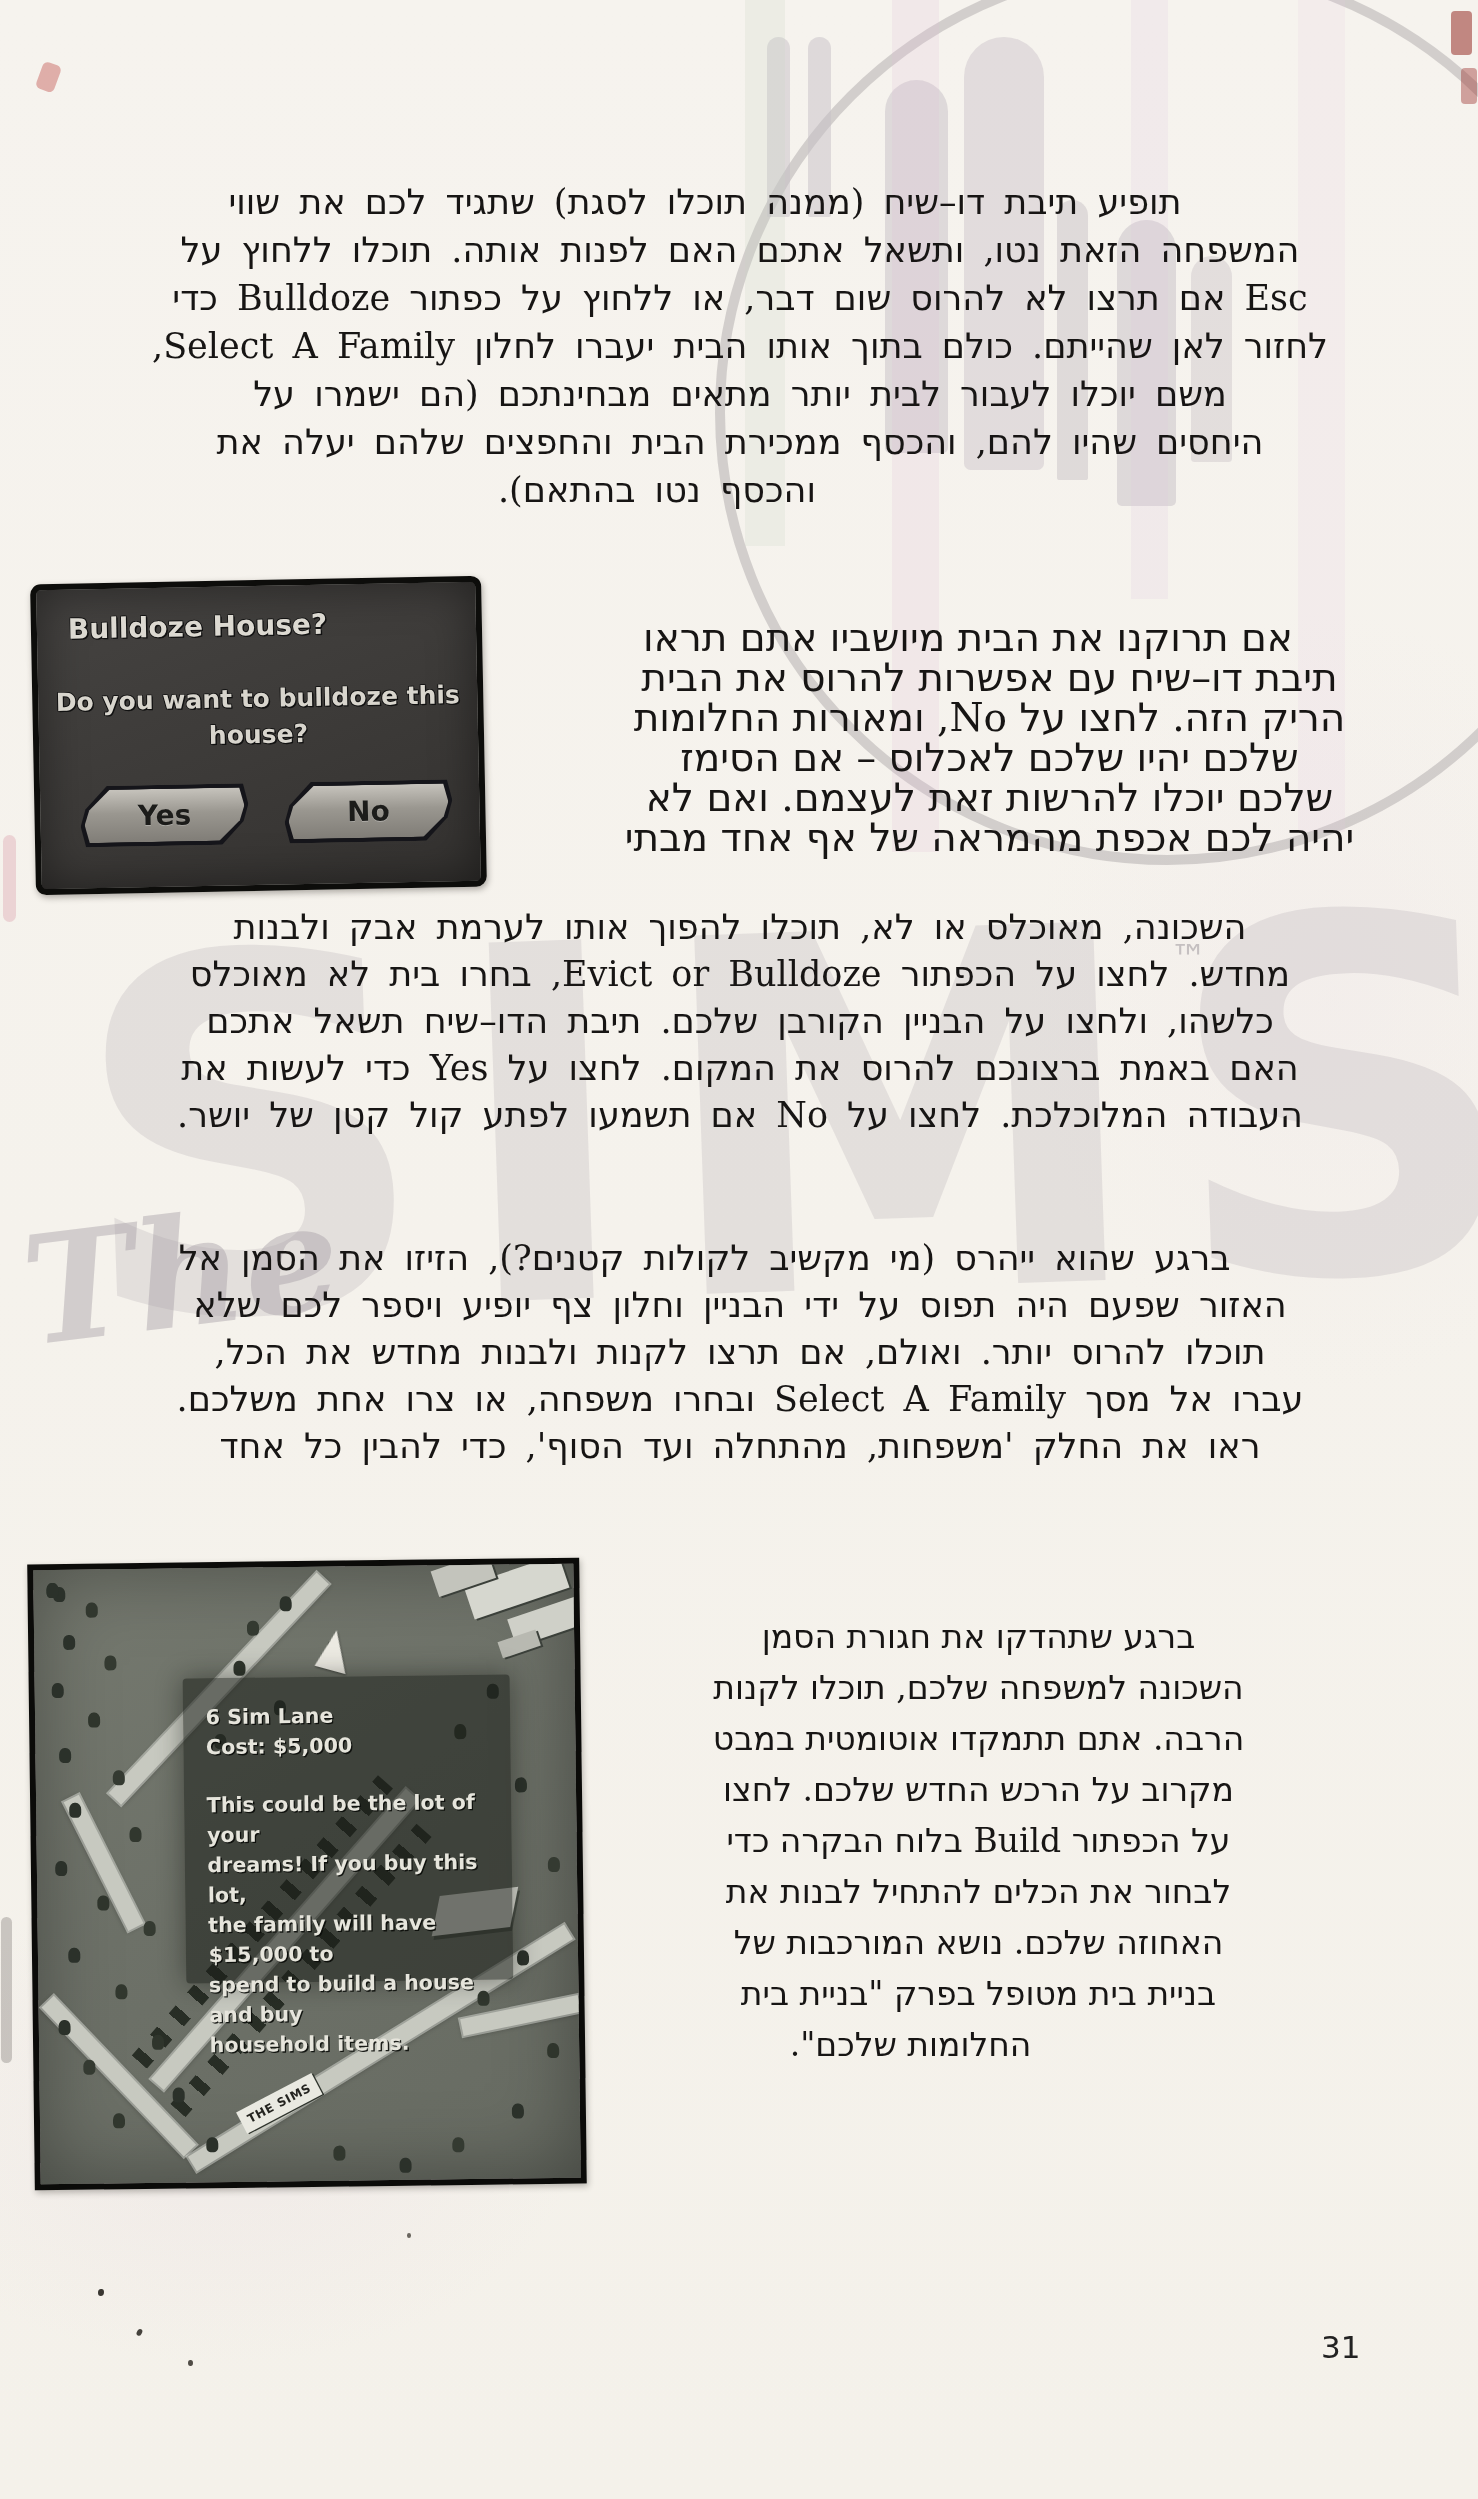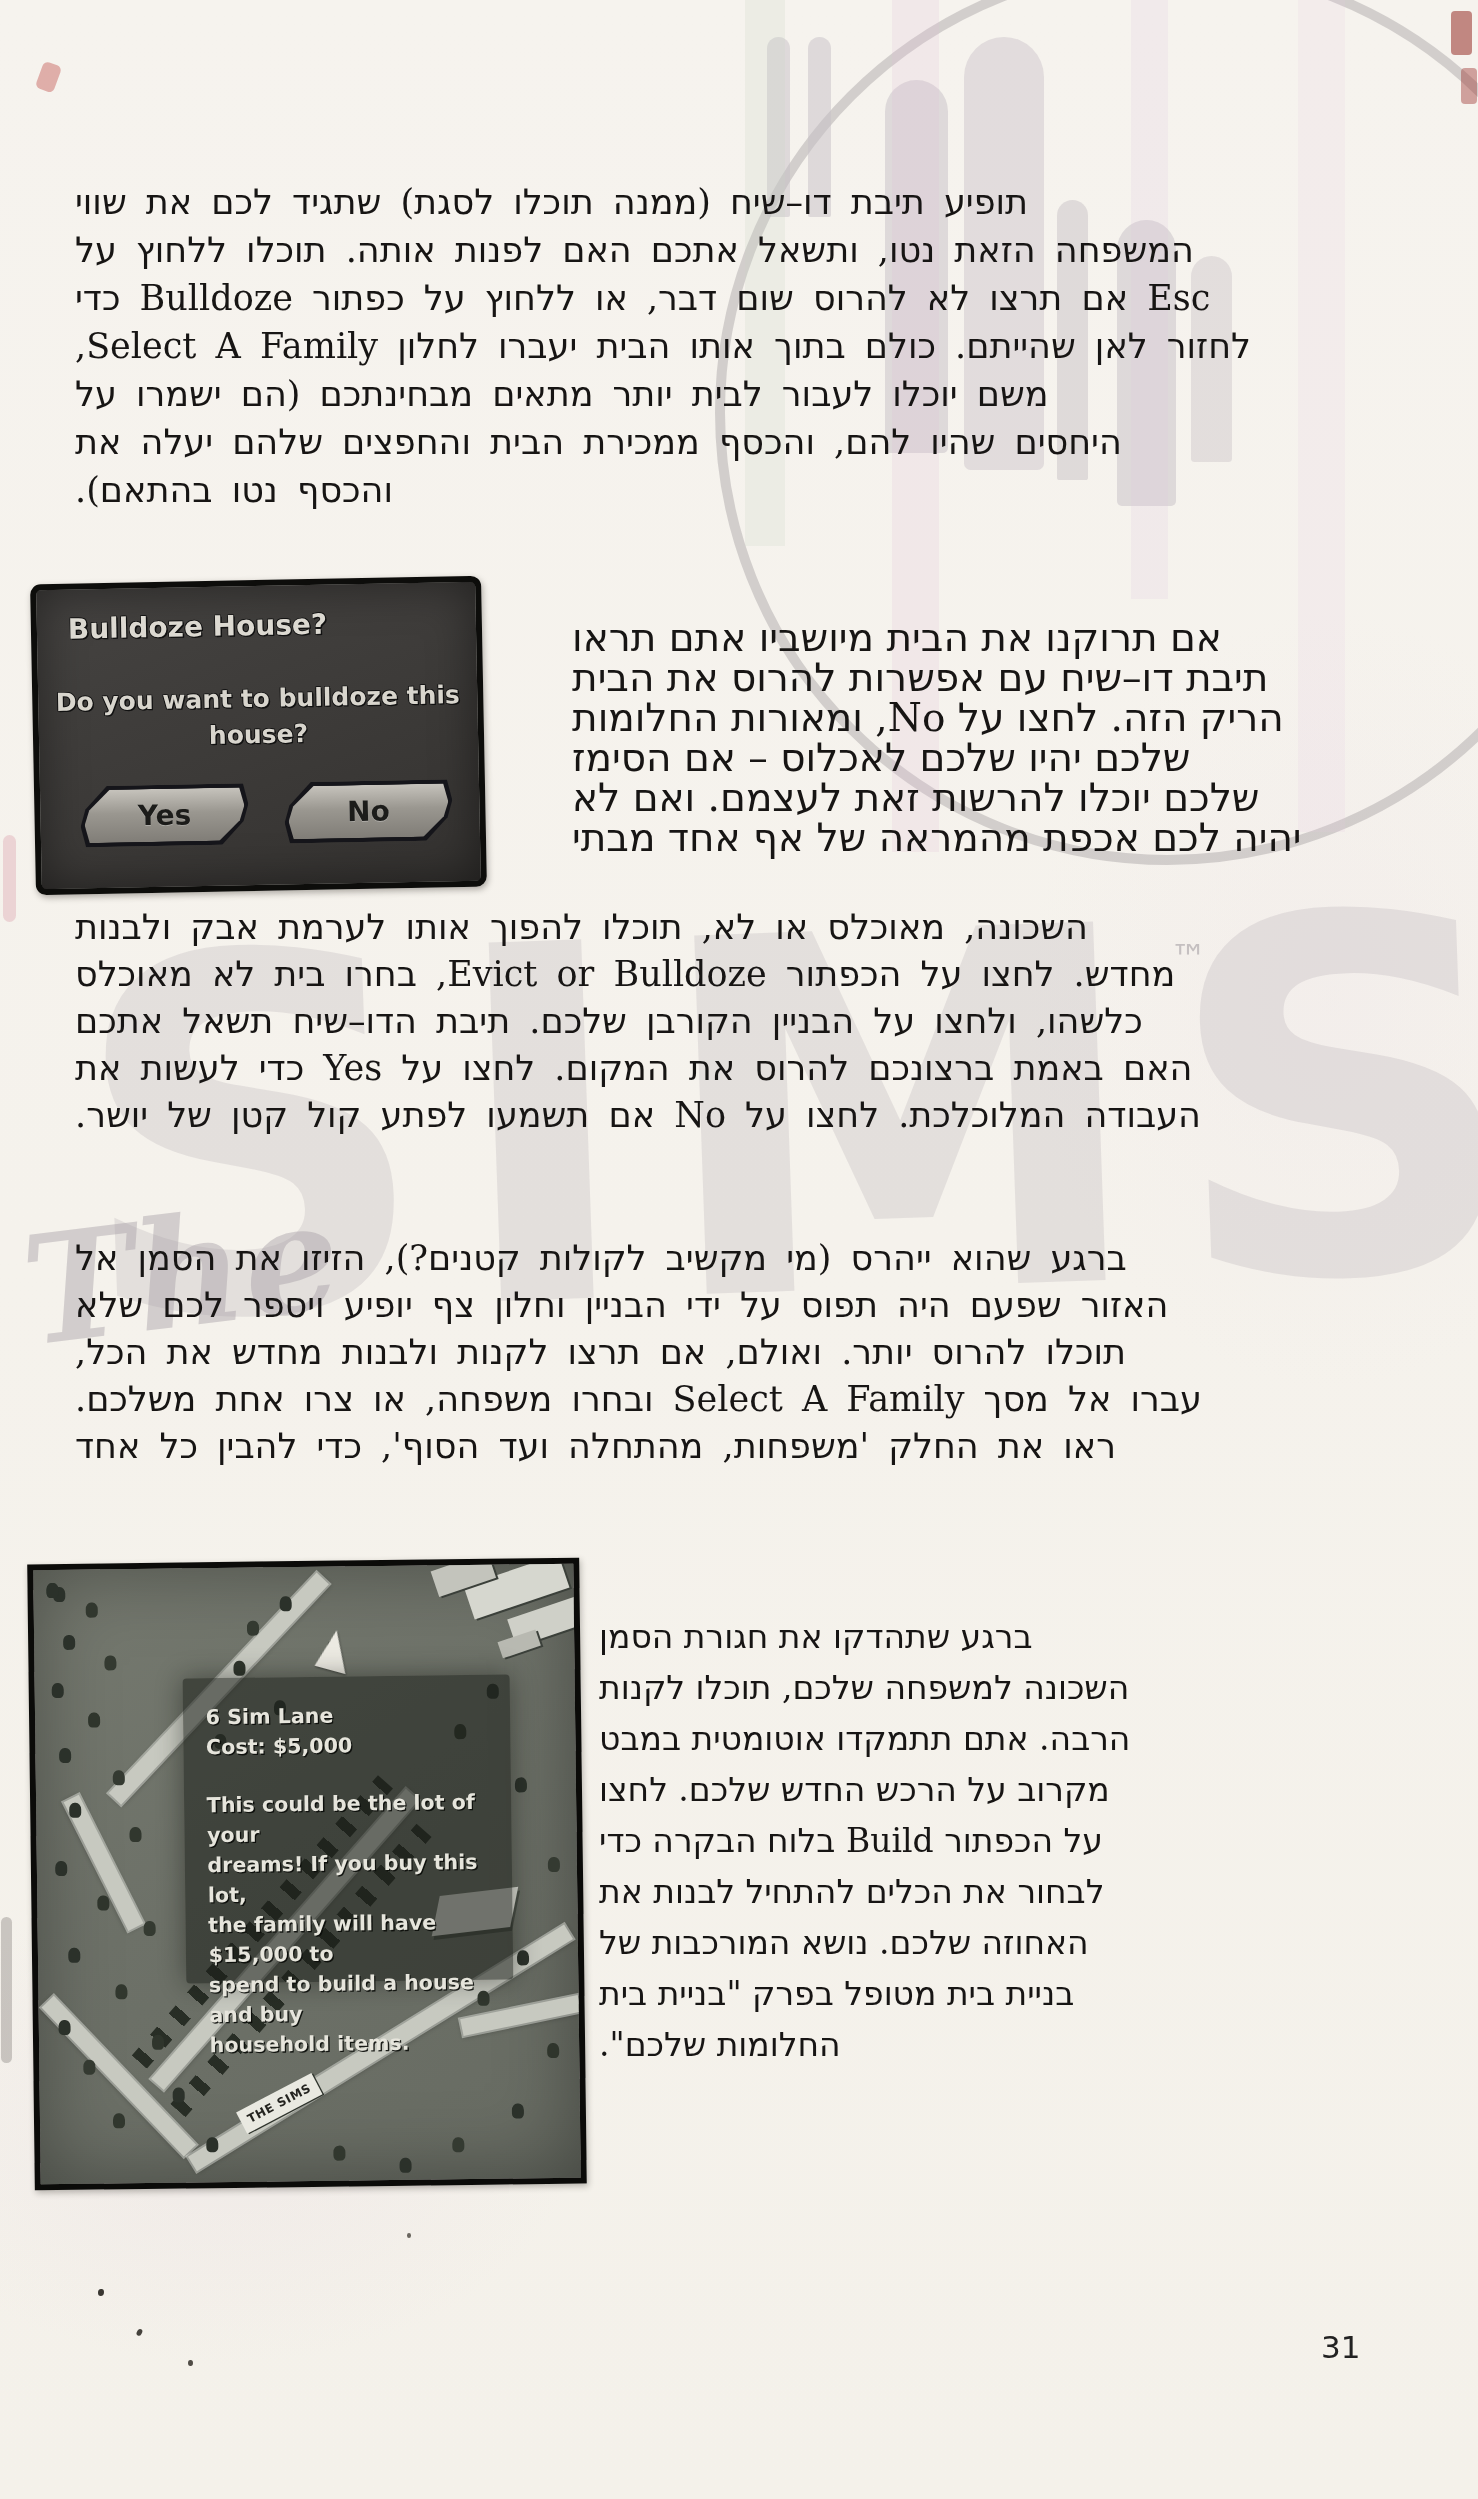--- a/index.html
+++ b/index.html
@@ -13,21 +13,21 @@
   .wm{position:absolute;pointer-events:none;}
   .wm-circle{left:715px;top:-40px;width:885px;height:885px;border:10.6px solid rgba(152,146,150,.38);border-radius:50%;}
   .wm-bar{background:rgba(198,191,197,.5);border-radius:40px 40px 6.7px 6.7px;}
   .wm-stripe{top:0;}
   .wm-sims{left:73px;top:875px;width:1424px;font-family:"DejaVu Sans",sans-serif;font-weight:bold;
            font-size:492px;letter-spacing:22.6px;color:rgba(170,164,170,.24);transform:rotate(-2deg);line-height:1;}
   .wm-the{left:22.6px;top:1198px;font-family:"DejaVu Serif",serif;font-style:italic;font-weight:bold;
           font-size:150px;color:rgba(163,156,162,.42);transform:rotate(-7deg);line-height:1;}
   .wm-tm{left:1170px;top:937px;font-size:37px;color:rgba(150,144,150,.5);font-family:"DejaVu Sans",sans-serif;}
   
-  .par{position:absolute;direction:rtl;text-align:left;white-space:pre-line;z-index:3;}
+  .par{position:absolute;direction:rtl;text-align:center;white-space:pre-line;z-index:3;}
   .par .lastline{text-indent:0;}
   #p1{left:75px;top:178px;width:1330px;font-size:35px;line-height:48px;word-spacing:8px;text-indent:70px;}
   #p1 .lastline{padding-right:166px;}
   #p2a{right:72px;top:618px;width:835px;font-size:39px;line-height:40px;text-indent:43px;}
   #p2b{left:75px;top:904px;width:1330px;font-size:35px;line-height:47px;word-spacing:8px;}
   #p3{left:75px;top:1235px;width:1330px;font-size:35px;line-height:47px;word-spacing:8px;text-indent:71px;}
   #p3 .lastline{padding-right:77px;}
   #p4{left:599px;top:1611px;width:759px;font-size:33px;line-height:51px;}
   #p4 .lastline{padding-right:136px;}
   .pageno{position:absolute;left:1321px;top:2329px;font-family:"DejaVu Sans",sans-serif;font-size:31px;color:#222;z-index:3;}

